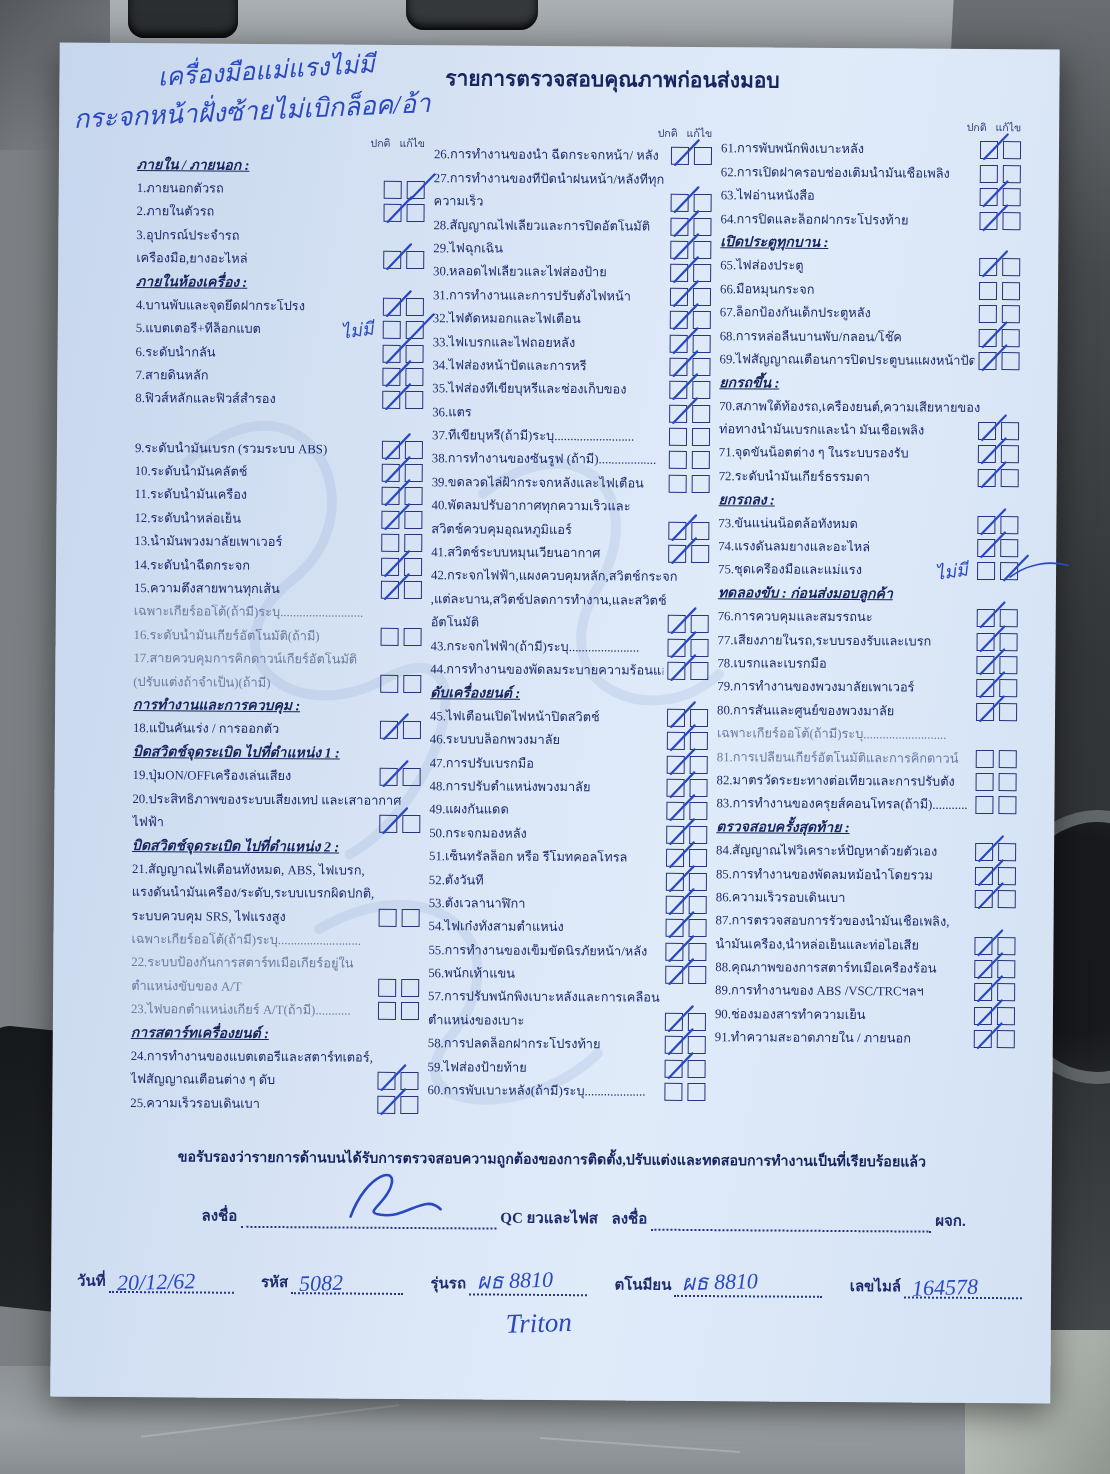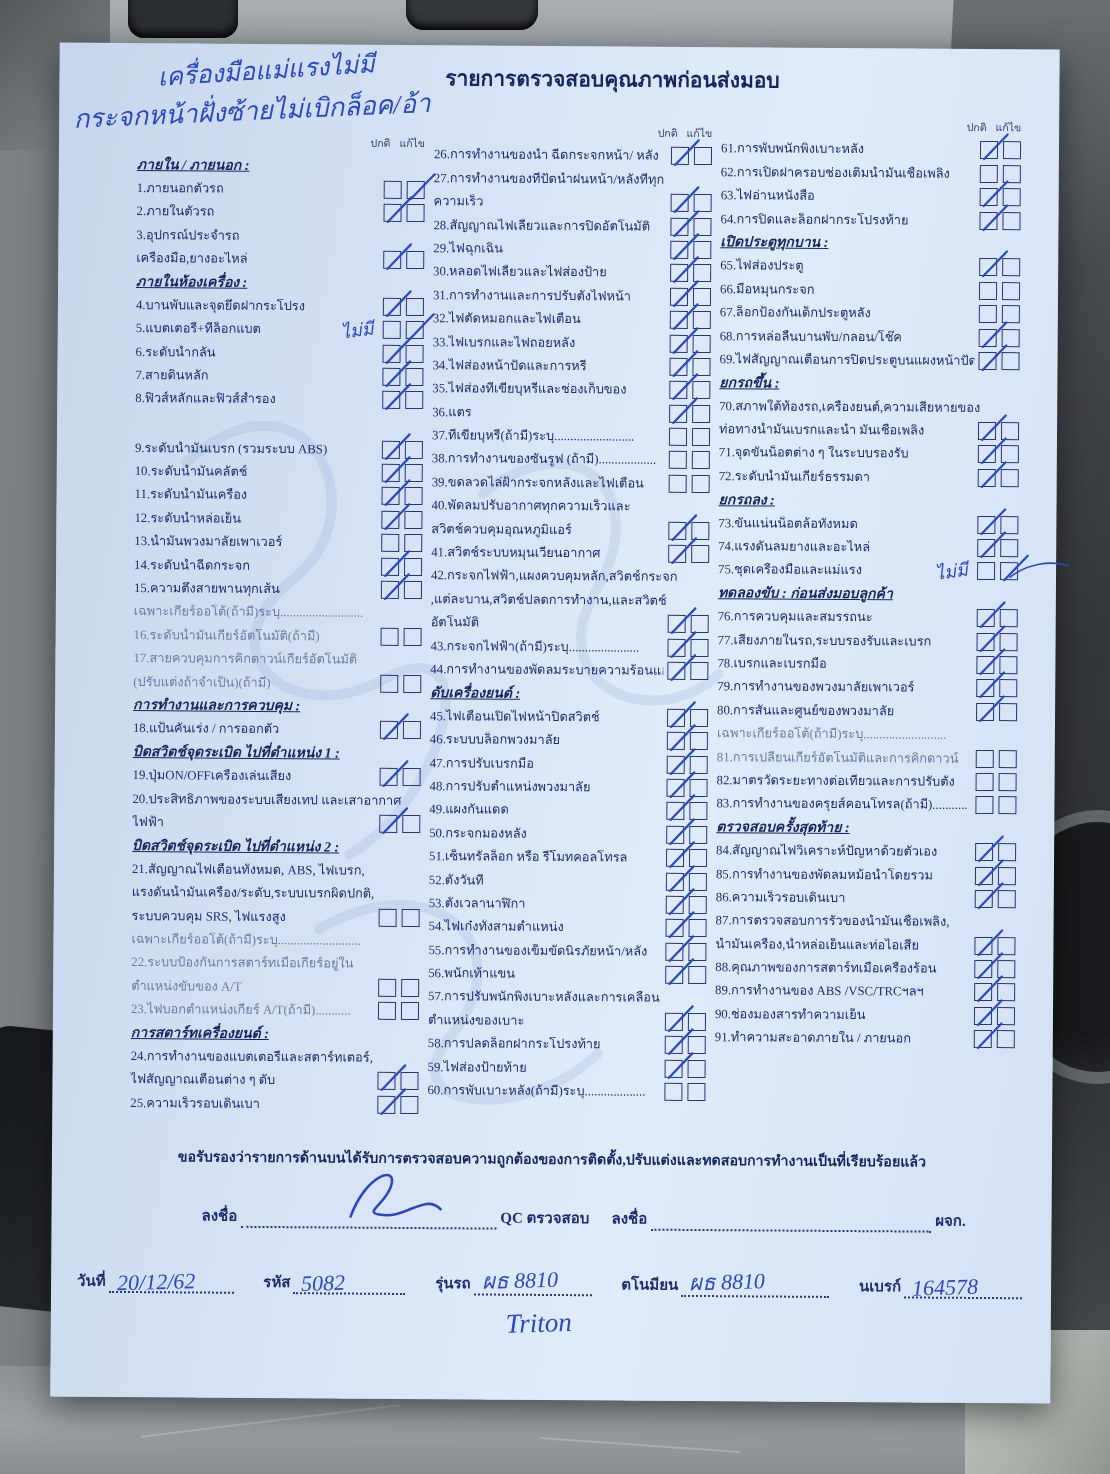--- a/index.html
+++ b/index.html
@@ -1132,21 +1132,21 @@
     <div class="certify">ขอรับรองว่ารายการด้านบนได้รับการตรวจสอบความถูกต้องของการติดตั้ง,ปรับแต่งและทดสอบการทำงานเป็นที่เรียบร้อยแล้ว</div>
 
     <div class="signrow">
       <div class="sig-group sig-qc">
         <span>ลงชื่อ</span>
         <span class="dotline qc-line">
           <svg class="scribble" viewBox="0 0 120 62">
             <path d="M14,52 C30,8 62,0 54,22 C48,40 26,48 44,50 C70,54 88,28 104,44"></path>
           </svg>
         </span>
-        <span>QC ตรวจสอบ</span>
+        <span>QC ยวและไฟส</span>
       </div>
       <div class="sig-group sig-mgr">
         <span>ลงชื่อ</span>
         <span class="dotline mgr-line"></span>
         <span>ผจก.</span>
       </div>
     </div>
 
     <div class="fieldrow">
       <div class="fgroup">
@@ -1167,21 +1167,21 @@
           <span class="pen-v">ผธ 8810</span>
         </span>
       </div>
       <div class="fgroup">
         <span>ตโนมียน</span>
         <span class="fval w-reg">
           <span class="pen-v">ผธ 8810</span>
         </span>
       </div>
       <div class="fgroup">
-        <span>นเบรก์</span>
+        <span>เลขไมล์</span>
         <span class="fval w-mile">
           <span class="pen-v">164578</span>
         </span>
       </div>
     </div>
 
     <div class="hand triton">Triton</div>
   </div>
 </div>
 

